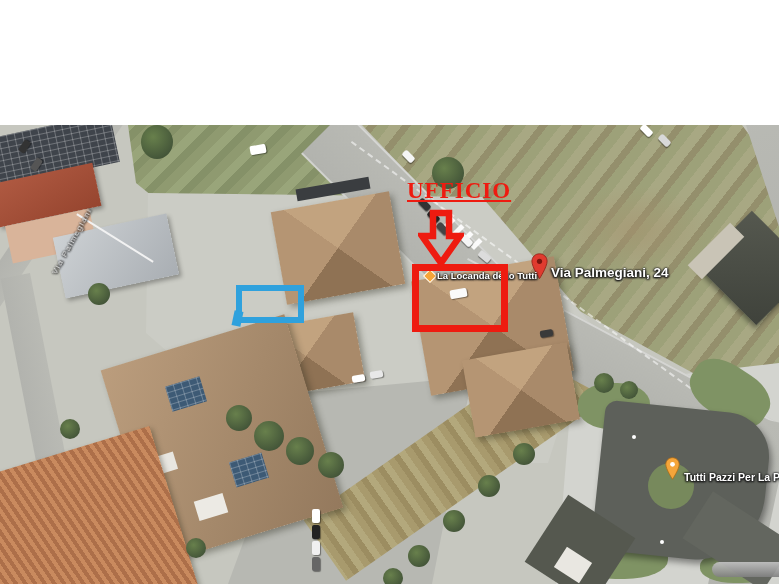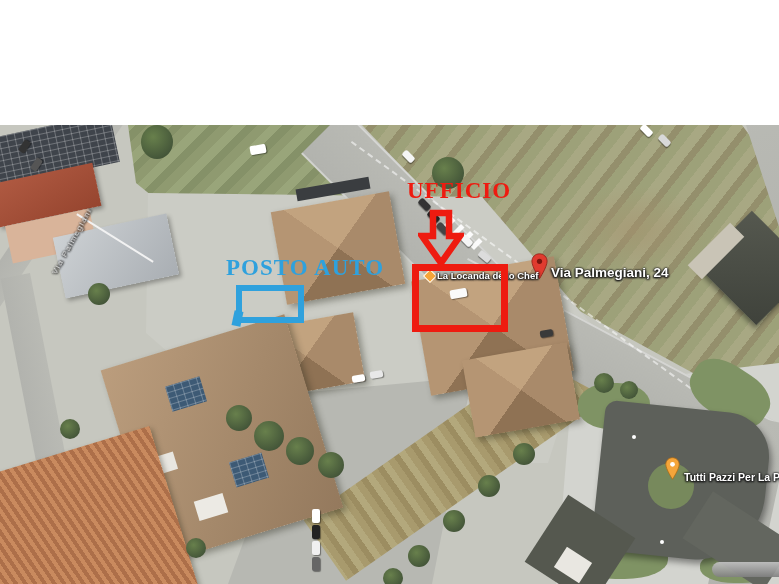--- a/index.html
+++ b/index.html
@@ -43,21 +43,21 @@
       linear-gradient(90deg,rgba(255,255,255,.25) 1px,transparent 1px);
     background-size:8px 6px;}
   .stripedroof{background:repeating-linear-gradient(73deg,#c98a5e 0 4px,#ad6f49 4px 8px);
     box-shadow:2px 3px 5px rgba(40,40,25,.35);}
   .tree{border-radius:50%;background:radial-gradient(circle at 38% 35%,#68804c,#46583a 70%,#36452c);}
   .car{border-radius:2px;box-shadow:1px 1px 1px rgba(0,0,0,.4);}
   
   .gmaps-label{color:#ffffff;white-space:nowrap;
     text-shadow:0 0 2px #1a1a1a,0 0 2px #1a1a1a,1px 1px 2px #1a1a1a,-1px 1px 2px #1a1a1a;}
   
-  .annot{font-family:"Liberation Serif",serif;font-weight:700;letter-spacing:1px;white-space:nowrap;}
+  .annot{font-family:"Liberation Serif",serif;font-weight:700;letter-spacing:1px;white-space:nowrap;text-decoration:underline;}
   .red-box{border:7px solid #ee1b10;}
   .blue-box{border:6px solid #2fa1dd;}
   .scalebar{background:linear-gradient(180deg,rgba(195,195,195,.92),rgba(128,128,128,.92));
     border-radius:8px 0 0 8px;color:#ffffff;font-size:10px;}
 </style>
 </head>
 <body>
 
 <div id="screen">
   <div id="map">
@@ -167,35 +167,34 @@
                 transform:rotate(-61deg);transform-origin:0 50%;opacity:.85;filter:blur(.3px);">Via Palmegiani</div>
 
     <svg class="abs" style="left:531px;top:128px;" width="17" height="27" viewBox="0 0 17 27">
       <path d="M8.5 0.8 C4.2 0.8 0.9 4.1 0.9 8.3 c0 5.6 7.6 17.4 7.6 17.4 s7.6 -11.8 7.6 -17.4 C16.1 4.1 12.8 0.8 8.5 0.8 z" fill="#e03b2f" stroke="#8e1f17" stroke-width="0.8"></path>
       <circle cx="8.5" cy="8.3" r="2.6" fill="#7a150e"></circle>
     </svg>
     <div class="abs gmaps-label" style="left:551px;top:140px;font-size:13.5px;font-weight:bold;">Via Palmegiani, 24</div>
 
     <div class="abs" style="left:425px;top:146px;width:8px;height:8px;transform:rotate(45deg);
                 background:#f5a53a;border:1px solid #fff;"></div>
-    <div class="abs gmaps-label" style="left:437px;top:145px;font-size:9.5px;font-weight:bold;">La Locanda dello Chef</div>
+    <div class="abs gmaps-label" style="left:437px;top:145px;font-size:9.5px;font-weight:bold;">La Locanda dello Tutti</div>
 
     <svg class="abs" style="left:665px;top:332px;" width="15" height="23" viewBox="0 0 15 23">
       <path d="M7.5 0.7 C3.8 0.7 0.8 3.6 0.8 7.3 c0 4.9 6.7 15 6.7 15 s6.7 -10.1 6.7 -15 C14.2 3.6 11.2 0.7 7.5 0.7 z" fill="#f5a53a" stroke="#b06c14" stroke-width="0.8"></path>
       <circle cx="7.5" cy="7.3" r="2.4" fill="#ffffff"></circle>
     </svg>
     <div class="abs gmaps-label" style="left:684px;top:346px;font-size:10.5px;font-weight:bold;">Tutti Pazzi Per La Pizza</div>
 
     <div class="abs annot" style="left:407px;top:53px;font-size:23px;color:#ee1b10;">UFFICIO</div>
     <svg class="abs" style="left:418px;top:84px;" width="46" height="58" viewBox="0 0 46 58">
       <polygon points="15,4 31,4 31,27 42,27 23,54 4,27 15,27" fill="none" stroke="#ee1b10" stroke-width="6.5" stroke-linejoin="miter"></polygon>
     </svg>
     <div class="abs red-box" style="left:412px;top:139px;width:82px;height:54px;"></div>
 
-    <div class="abs annot" style="left:226px;top:130px;font-size:23px;color:#2fa1dd;">POSTO AUTO</div>
     <div class="abs blue-box" style="left:236px;top:160px;width:56px;height:26px;"></div>
     <div class="abs" style="left:233px;top:186px;width:9px;height:15px;background:#2fa1dd;transform:rotate(12deg);"></div>
 
     <div class="abs scalebar" style="left:712px;top:437px;width:90px;height:15px;">
       <span class="abs" style="left:67px;top:2px;">40</span>
     </div>
 
   </div>
 </div>
 

